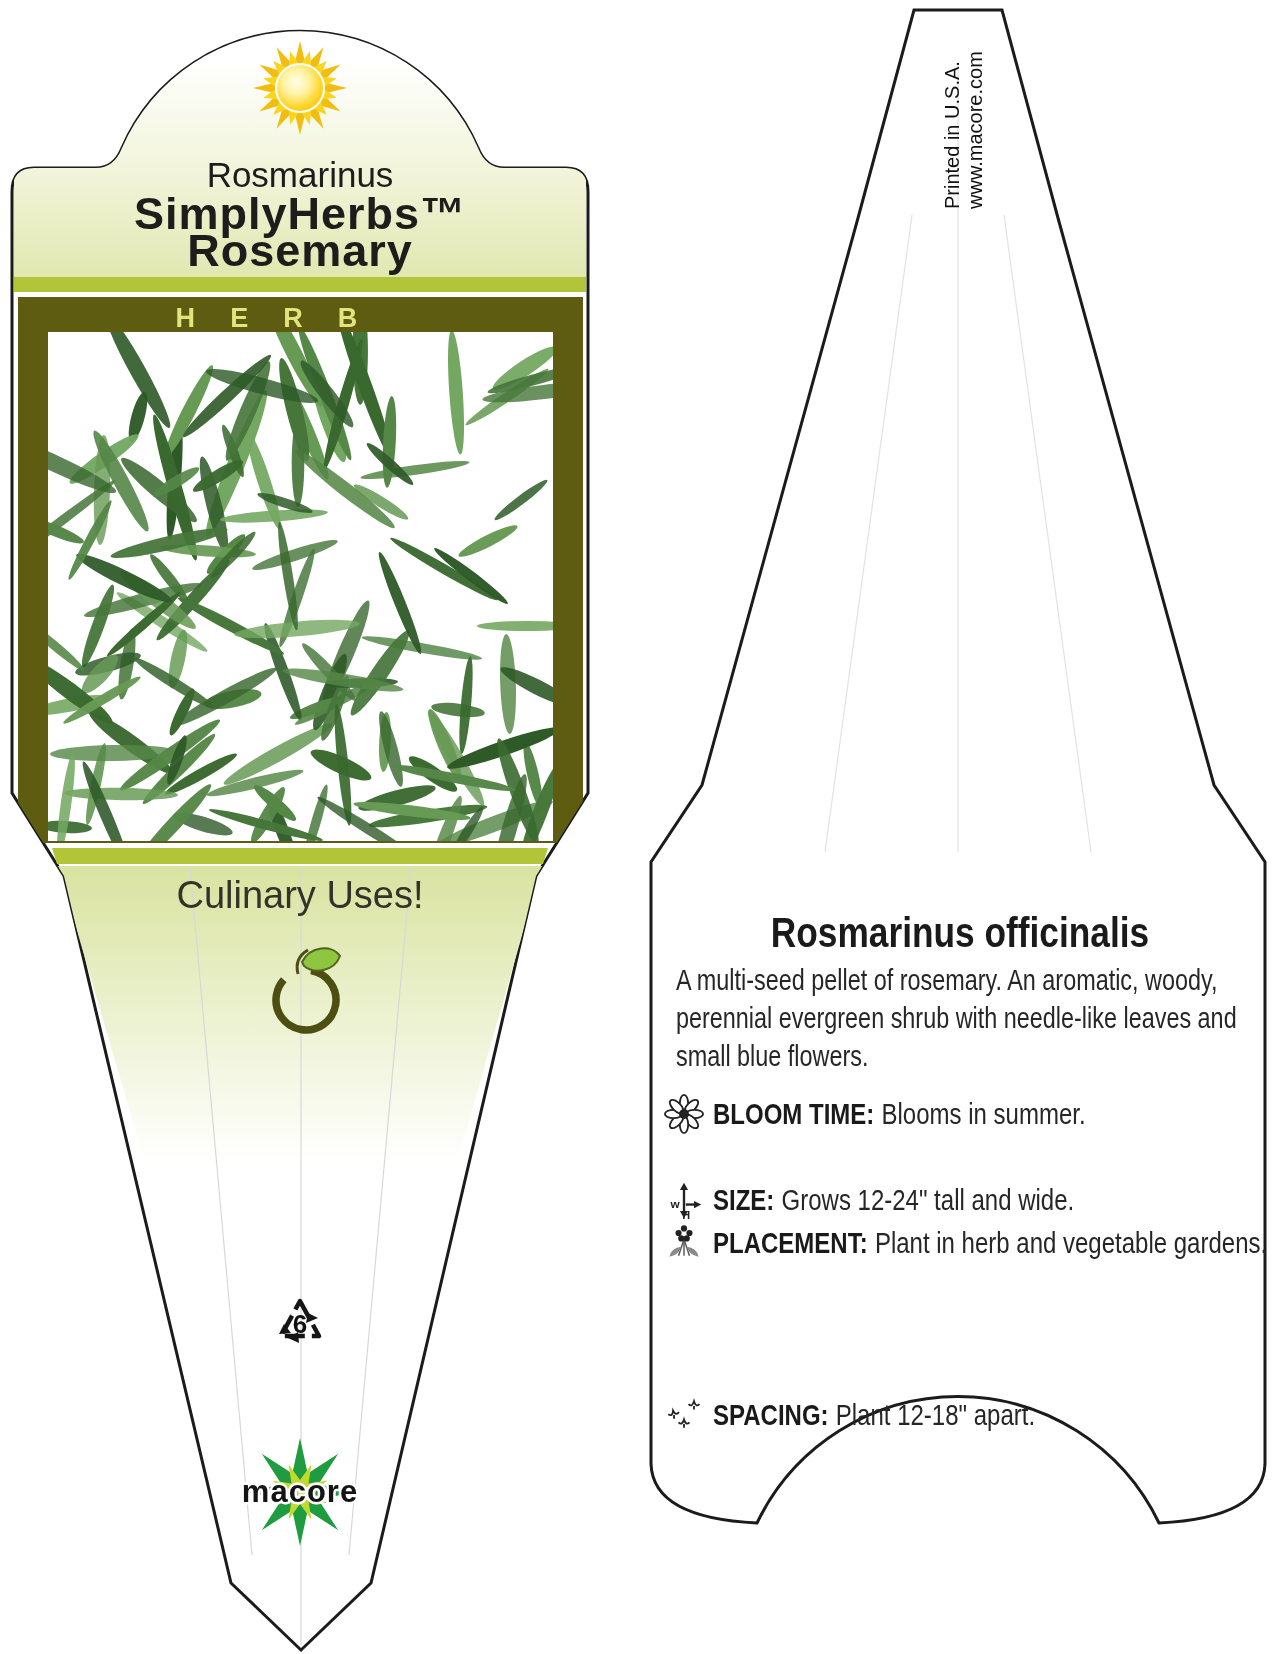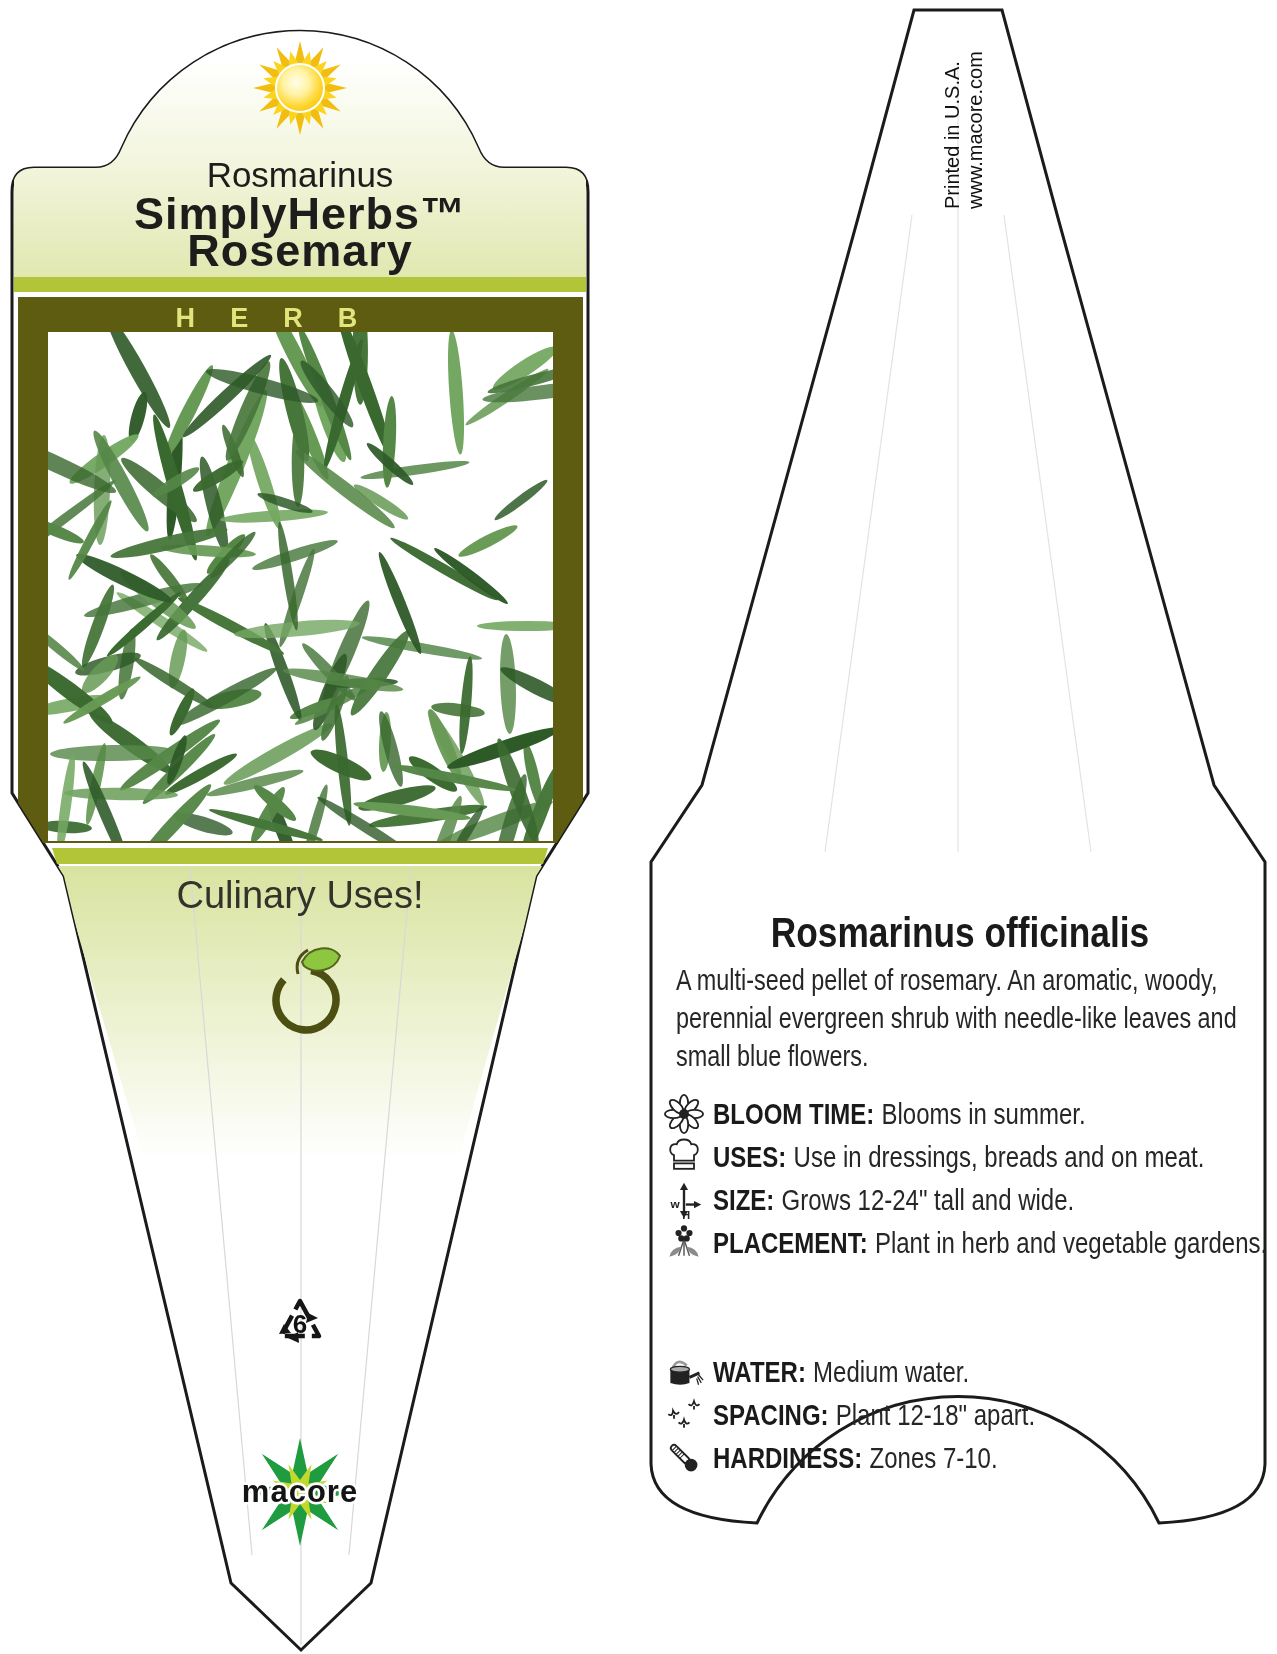--- a/index.html
+++ b/index.html
@@ -285,27 +285,20 @@
           <ellipse rx="4.6" ry="9.5" transform="rotate(180) translate(0,-11.5)" fill="#fff" stroke="#222" stroke-width="2"></ellipse>
           <ellipse rx="4.6" ry="9.5" transform="rotate(225) translate(0,-11.5)" fill="#fff" stroke="#222" stroke-width="2"></ellipse>
           <ellipse rx="4.6" ry="9.5" transform="rotate(270) translate(0,-11.5)" fill="#fff" stroke="#222" stroke-width="2"></ellipse>
           <ellipse rx="4.6" ry="9.5" transform="rotate(315) translate(0,-11.5)" fill="#fff" stroke="#222" stroke-width="2"></ellipse>
         </g>
         <circle r="5.5" fill="#222"></circle>
     </svg>
     <span class="attr-text"><b>BLOOM TIME:</b><span class="attr-val">Blooms in summer.</span></span>
   </div>
 
-  <div class="attr-row" style="top:1121px">
-    <svg class="attr-icon" viewBox="-22 -22 44 44">
-      <path d="M-11,4 L11,4 L11,-2 C17,-4 17,-15 8,-14 C6,-21 -6,-21 -8,-14 C-17,-15 -17,-4 -11,-2 Z" fill="#fff" stroke="#222" stroke-width="2"></path>
-      <rect x="-11" y="7" width="22" height="6" fill="#fff" stroke="#222" stroke-width="2"></rect>
-    </svg>
-    <span class="attr-text"><b>USES:</b><span class="attr-val">Use in dressings, breads and on meat.</span></span>
-  </div>
 
   <div class="attr-row" style="top:1164px">
     <svg class="attr-icon" viewBox="-22 -22 44 44">
       <line x1="0" y1="-13" x2="0" y2="14" stroke="#222" stroke-width="2.6"></line>
       <polygon points="0,-19 -4.5,-11 4.5,-11" fill="#222"></polygon>
       <polygon points="0,20 -4.5,12 4.5,12" fill="#222"></polygon>
       <line x1="2" y1="5" x2="13" y2="5" stroke="#222" stroke-width="2.6"></line>
       <polygon points="19,5 11,1 11,9" fill="#222"></polygon>
       <text class="axis-w" x="-15" y="9">w</text>
       <text class="axis-h" x="-2" y="21">H</text>
@@ -324,55 +317,29 @@
         <circle cx="-6" cy="-11" r="3.4" fill="#222"></circle>
       <circle cx="6" cy="-11" r="3.4" fill="#222"></circle>
         <circle cx="-3" cy="-5" r="3.4" fill="#222"></circle>
       <circle cx="3" cy="-5" r="3.4" fill="#222"></circle>
     </svg>
     <span class="attr-text"><b>PLACEMENT:</b><span class="attr-val">Plant in herb and vegetable gardens.</span></span>
   </div>
 
 
 
-  <div class="attr-row" style="top:1336px">
-    <svg class="attr-icon" viewBox="-22 -22 44 44">
-      <path d="M-12,-5 Q-7,-16 3,-7" fill="none" stroke="#999" stroke-width="3"></path>
-      <path d="M-15,-3 L6,-3 L6,12 Q-4,16 -15,12 Z" fill="#222"></path>
-      <ellipse cx="-4.5" cy="-3" rx="10.5" ry="3.2" fill="#aaa" stroke="#222" stroke-width="1.4"></ellipse>
-      <line x1="6" y1="6" x2="17" y2="1" stroke="#222" stroke-width="3.4"></line>
-      <line x1="16" y1="3" x2="21" y2="9" stroke="#222" stroke-width="1.4"></line>
-      <line x1="15" y1="5" x2="19" y2="12" stroke="#222" stroke-width="1.4"></line>
-      <line x1="14" y1="7" x2="16" y2="14" stroke="#222" stroke-width="1.4"></line>
-    </svg>
-    <span class="attr-text"><b>WATER:</b><span class="attr-val">Medium water.</span></span>
-  </div>
 
   <div class="attr-row" style="top:1379px">
     <svg class="attr-icon" viewBox="-22 -22 44 44">
       <g stroke="#222" stroke-width="2" fill="none">
         <path d="M-17,-2 Q-13,2 -11,-5 Q-9,2 -5,-2" transform="rotate(-12 -11 0)"></path>
         <path d="M5,-12 Q9,-8 11,-15 Q13,-8 17,-12"></path>
         <path d="M-6,8 Q-2,12 0,5 Q2,12 6,8"></path>
         <line x1="-11" y1="0" x2="-11" y2="4"></line>
         <line x1="11" y1="-10" x2="11" y2="-6"></line>
         <line x1="0" y1="10" x2="0" y2="14"></line>
       </g>
     </svg>
     <span class="attr-text"><b>SPACING:</b><span class="attr-val">Plant 12-18" apart.</span></span>
   </div>
 
-  <div class="attr-row" style="top:1422px">
-    <svg class="attr-icon" viewBox="-22 -22 44 44">
-      <g transform="rotate(-45)">
-        <rect x="-3.5" y="-19" width="7" height="26" rx="3.5" fill="#fff" stroke="#222" stroke-width="2"></rect>
-        <line x1="-3" y1="-15" x2="3" y2="-15" stroke="#222" stroke-width="1.1"></line>
-        <line x1="-3" y1="-12" x2="3" y2="-12" stroke="#222" stroke-width="1.1"></line>
-        <line x1="-3" y1="-9" x2="3" y2="-9" stroke="#222" stroke-width="1.1"></line>
-        <line x1="-3" y1="-6" x2="3" y2="-6" stroke="#222" stroke-width="1.1"></line>
-        <line x1="-3" y1="-3" x2="3" y2="-3" stroke="#222" stroke-width="1.1"></line>
-        <circle cy="11" r="7" fill="#222"></circle>
-      </g>
-    </svg>
-    <span class="attr-text"><b>HARDINESS:</b><span class="attr-val">Zones 7-10.</span></span>
-  </div>
 
 </div>
 
 </body></html>

